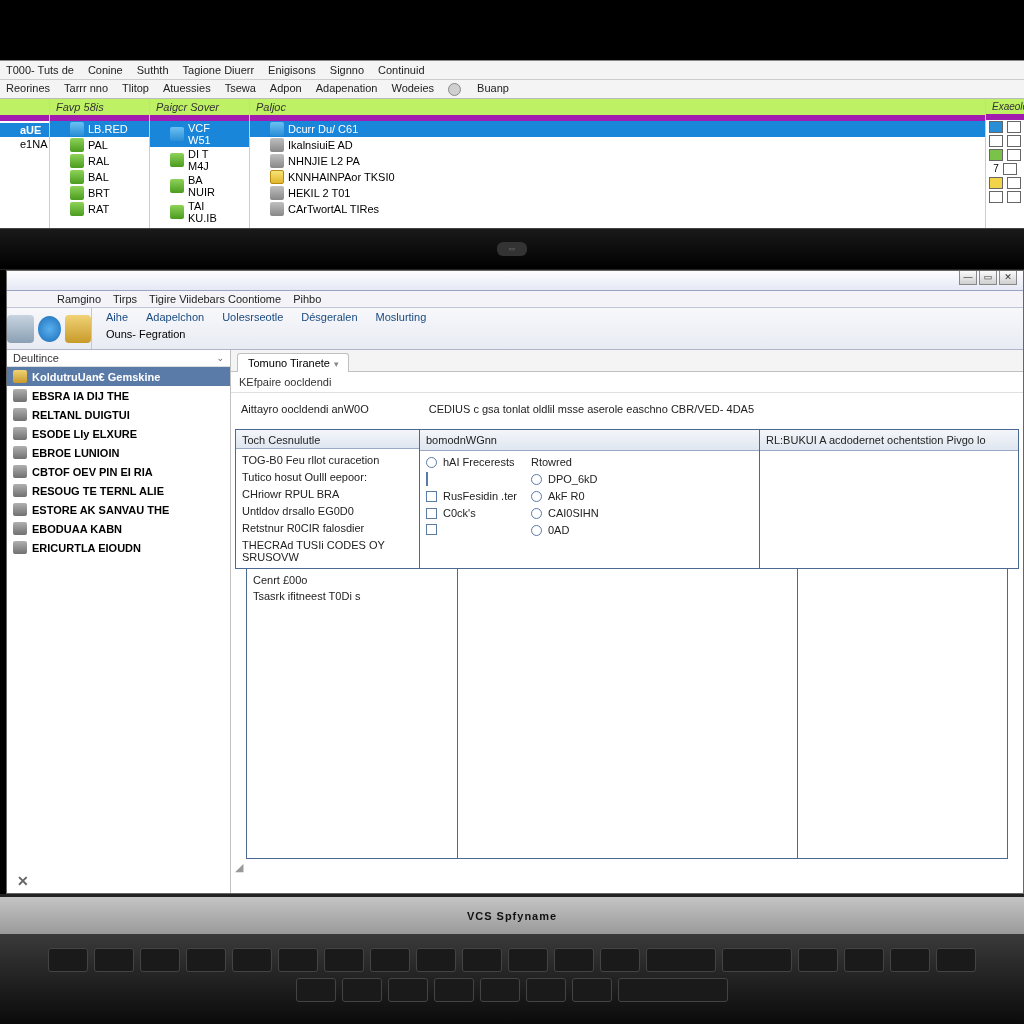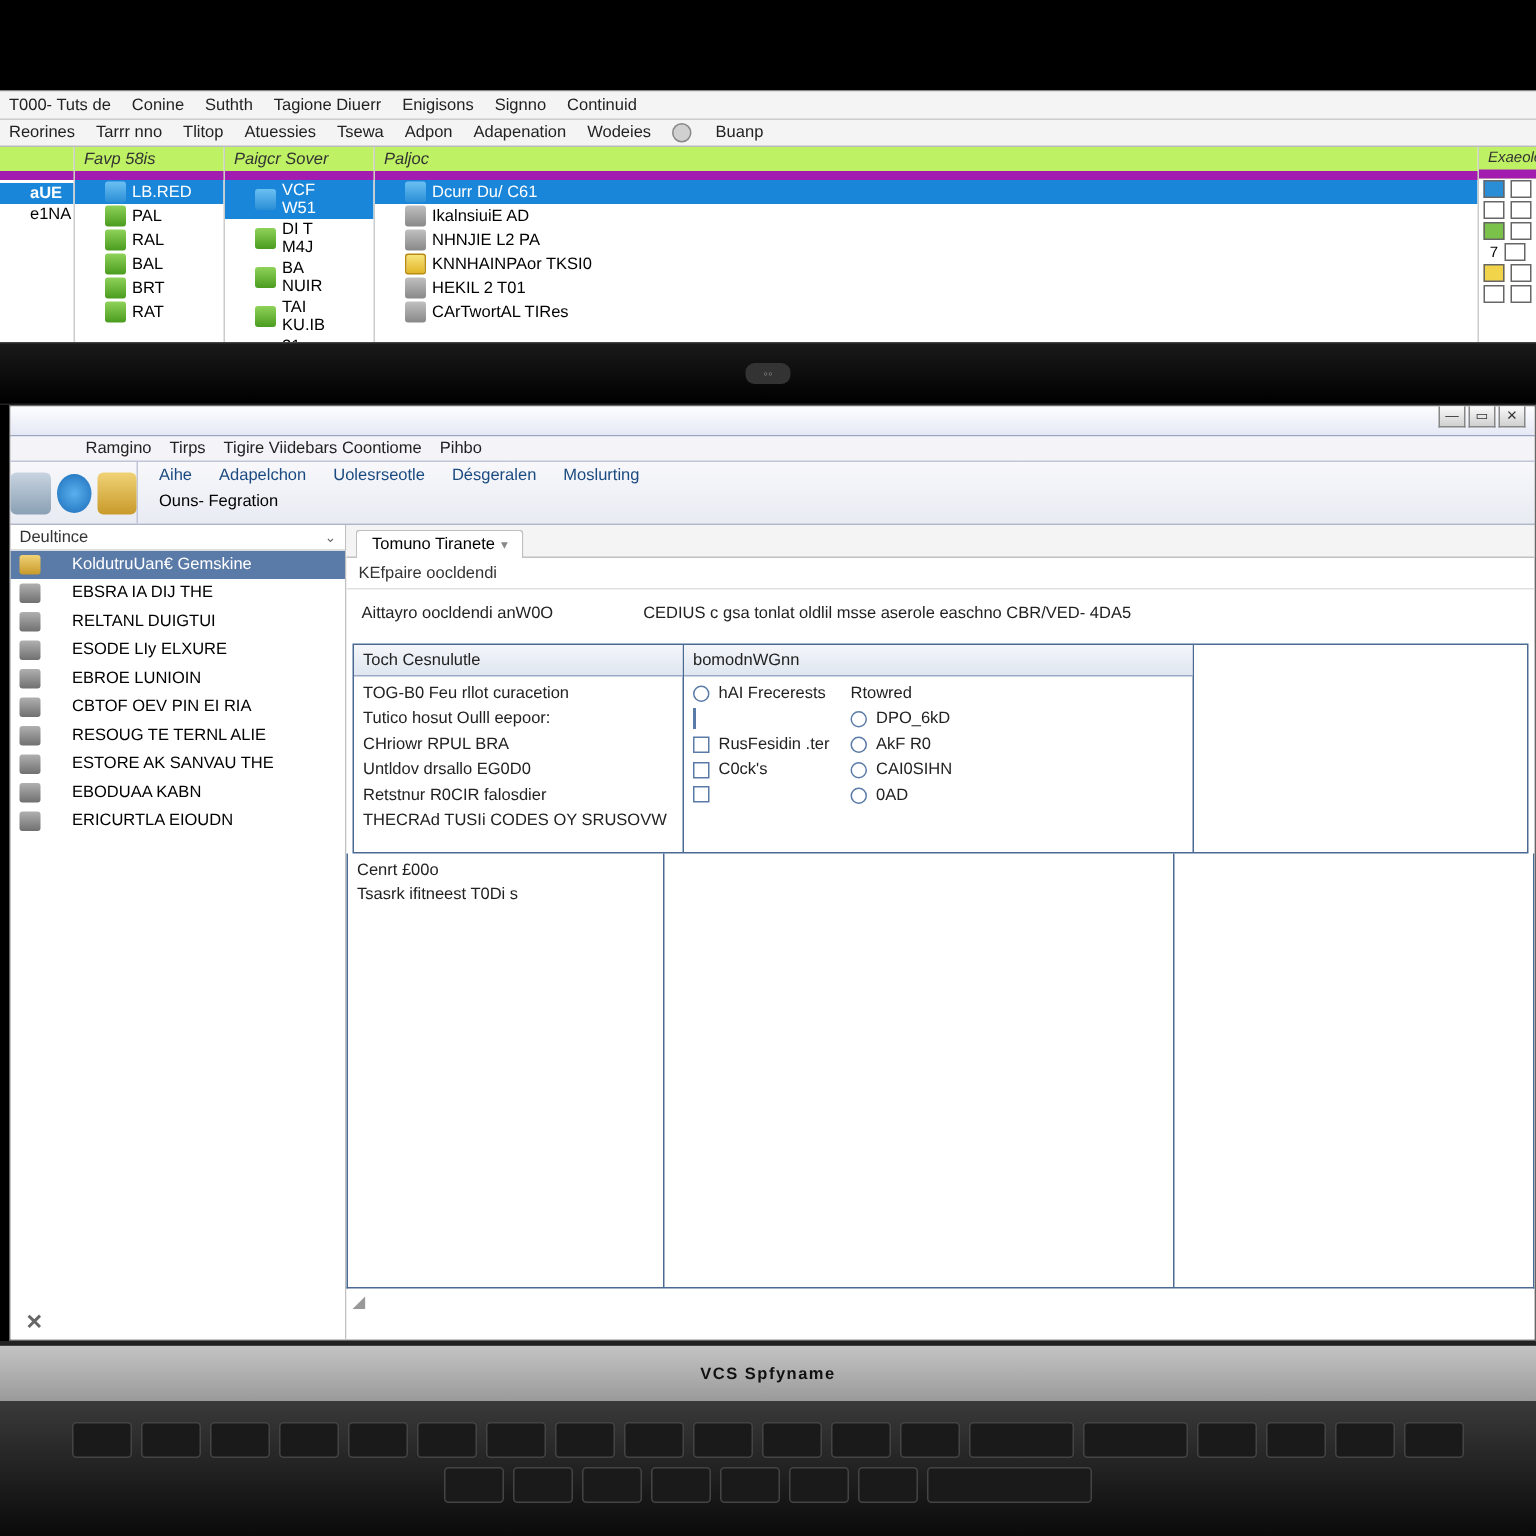--- a/index.html
+++ b/index.html
@@ -96,54 +96,54 @@
   .tb-row1 span { color: #1a4a80; }
   .tb-row2 { display: flex; gap: 18px; padding: 2px 14px; }
 
   .app2-body { flex: 1; display: flex; overflow: hidden; }
   .sidebar {
     width: 224px; background: #fff; border-right: 1px solid #c0c0c0;
     display: flex; flex-direction: column;
   }
   .sb-hdr { padding: 2px 6px; background: #fff; border-bottom: 1px solid #ddd; color: #333; position: relative; }
   .sb-hdr .chev { position: absolute; right: 6px; top: 3px; color: #666; font-size: 9px; }
-  .sb-item { display: flex; align-items: flex-start; gap: 21px; padding: 3px 6px; color: #000; font-weight: 400; }
+  .sb-item { display: flex; align-items: flex-end; gap: 5px; padding: 3px 6px; color: #000; font-weight: 700; }
   .sb-item.sel { background: #5a7aa8; color: #fff; }
   .sb-icon { width: 14px; height: 13px; background: linear-gradient(#b0b0b0,#707070); border-radius: 2px; flex-shrink: 0; }
   .sb-item.sel .sb-icon { background: linear-gradient(#f0d276,#c89a2a); }
 
   .main { flex: 1; display: flex; flex-direction: column; background: #fff; }
   .main-tabrow { display: flex; align-items: flex-end; height: 22px; border-bottom: 1px solid #c0c0c0; background: #f4f4f4; }
   .main-tab {
     padding: 3px 10px; background: #fff; border: 1px solid #c0c0c0; border-bottom: none;
     border-radius: 3px 3px 0 0; margin-left: 6px; position: relative; top: 1px;
   }
   .tab-v { margin-left: 4px; color: #888; font-size: 9px; }
   .main-subhdr { padding: 4px 8px; color: #333; border-bottom: 1px solid #e0e0e0; }
   .main-desc { display: flex; gap: 60px; padding: 10px 20px 14px 10px; color: #222; }
 
   .grid { display: flex; border: 1px solid #4a6a94; margin: 0 4px; height: 140px; }
   .gcol { display: flex; flex-direction: column; }
-  .gcol.g1 { width: 220px; border-right: 1px solid #4a6a94; }
+  .gcol.g1 { width: 184px; border-right: 1px solid #4a6a94; }
   .gcol.g2 { width: 340px; border-right: 1px solid #4a6a94; }
   .gcol.g3 { flex: 1; }
   .ghdr {
     background: linear-gradient(#f4f6fa,#dfe6f0);
     border-bottom: 1px solid #9aaac4; padding: 4px 6px; color: #222; font-weight: 400; white-space: nowrap; overflow: hidden;
   }
   .gbody { padding: 5px 6px; display: flex; flex-direction: column; gap: 5px; color: #222; }
   .g2 .gbody { flex-direction: row; gap: 14px; }
   .gctrlcol { display: flex; flex-direction: column; gap: 5px; }
   .radio, .check { display: flex; align-items: center; gap: 6px; }
   .radio .dot { width: 11px; height: 11px; border: 1px solid #5a7aa8; border-radius: 50%; background: #fff; flex-shrink: 0; }
   .check .box { width: 11px; height: 11px; border: 1px solid #5a7aa8; background: #fff; flex-shrink: 0; }
   .txtinput { width: 76px; height: 16px; border: 1px solid #5a7aa8; background: #fff; }
 
   .grid2 {
-    display: flex; margin: 0 0; border-left: 1px solid #4a6a94; border-right: 1px solid #4a6a94;
+    display: flex; margin: 0 15px; border-left: 1px solid #4a6a94; border-right: 1px solid #4a6a94;
     border-bottom: 1px solid #4a6a94; height: 290px;
   }
   .g2col1 { width: 211px; border-right: 1px solid #4a6a94; padding: 5px 6px; display: flex; flex-direction: column; gap: 4px; color: #222; }
   .g2col2 { width: 340px; border-right: 1px solid #4a6a94; }
   .g2col3 { flex: 1; }
   .resize { padding: 2px 4px; color: #999; }
 
   .footer-x { position: absolute; left: 10px; bottom: 4px; color: #666; font-size: 14px; font-weight: bold; }
 </style>
 </head>
@@ -454,20 +454,21 @@
                       <span>CAI0SIHN</span>
                     </div>
                   <div class="radio">
                       <span class="dot"></span>
                       <span>0AD</span>
                     </div>
                 </div>
               </div>
             </div>
             <div class="gcol g3">
+              <div class="ghdr">RL:BUKUI A acdodernet ochentstion Pivgo lo</div>
               <div class="gbody"></div>
             </div>
           </div>
 
           <div class="grid2">
             <div class="g2col1">
               <div>Cenrt £00o</div>
               <div>Tsasrk ifitneest T0Di s</div>
             </div>
             <div class="g2col2"></div>

